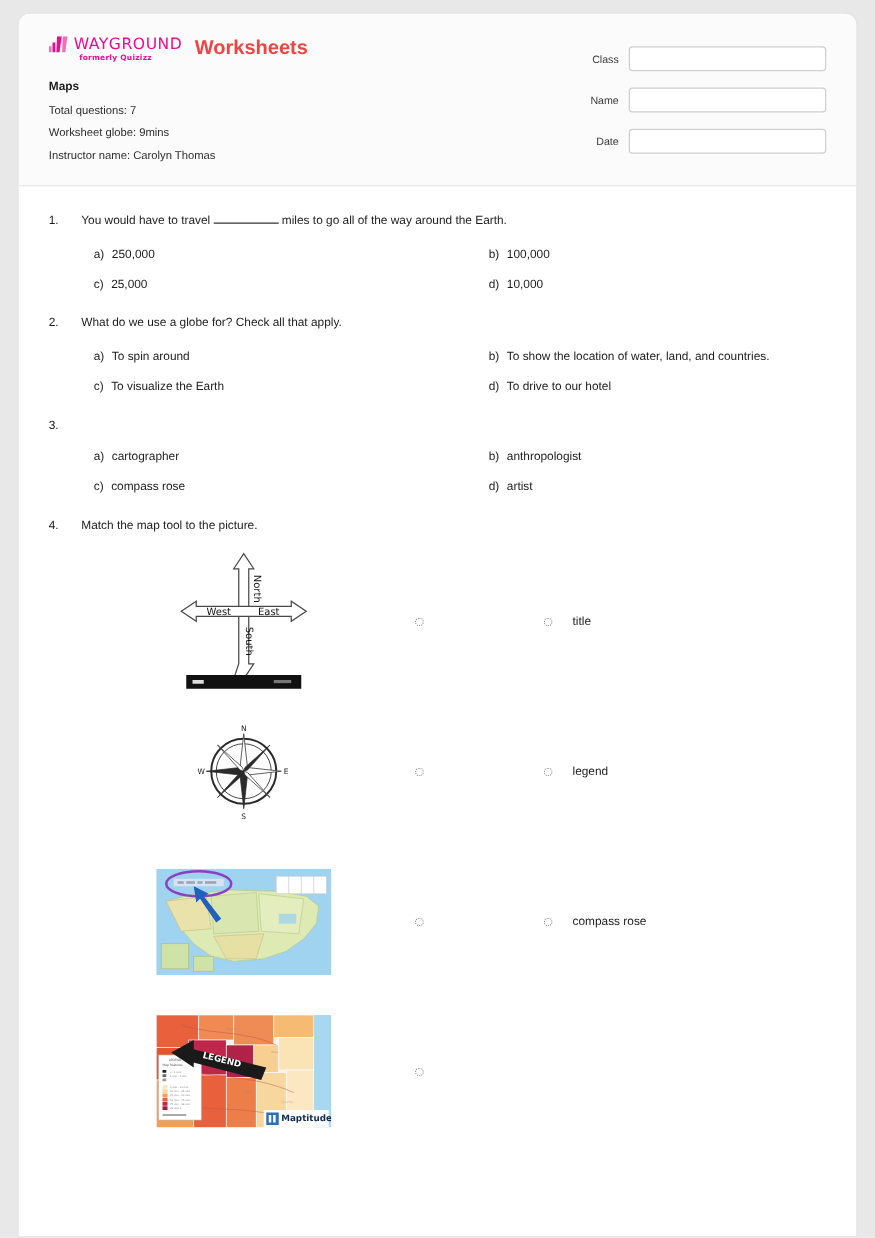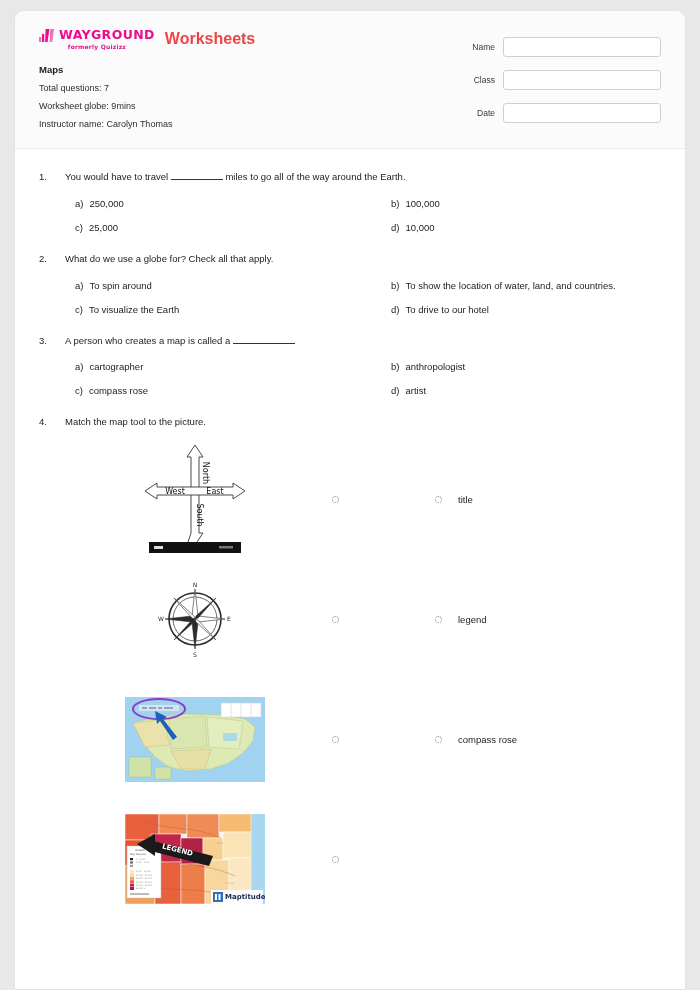--- a/index.html
+++ b/index.html
@@ -53,21 +53,21 @@
     align-items: center;
     gap: 3px;
   }
   .logo-mark {
     display: inline-block;
     width: 17px;
     height: 13px;
   }
   .logo-word {
     font-size: 12.5px;
-    font-weight: bold;
+    font-weight: normal;
     letter-spacing: 0.4px;
     color: #ec0c8f;
     font-family: "DejaVu Sans", sans-serif;
   }
   .logo-sub {
     font-size: 6px;
     font-weight: bold;
     color: #ec0c8f;
     margin-top: 2px;
     letter-spacing: 0.2px;
@@ -244,25 +244,25 @@
 
     <div class="meta">
       <div class="meta-title">Maps</div>
       <div class="meta-line">Total questions: 7</div>
       <div class="meta-line">Worksheet globe: 9mins</div>
       <div class="meta-line">Instructor name: Carolyn Thomas</div>
     </div>
 
     <div class="fields">
       <div class="field-row">
+        <span class="field-label">Class</span>
+        <input class="field-input" type="text" placeholder="" style="">
+      </div>
+      <div class="field-row">
         <span class="field-label">Name</span>
-        <input class="field-input" type="text" placeholder="" style="">
-      </div>
-      <div class="field-row">
-        <span class="field-label">Class</span>
         <input class="field-input" type="text" placeholder="" style="">
       </div>
       <div class="field-row">
         <span class="field-label">Date</span>
         <input class="field-input" type="text" placeholder="" style="">
       </div>
     </div>
   </div>
 
   <div class="body-area">
@@ -317,24 +317,20 @@
         <div class="opt">
           <span class="opt-key">d)</span>
           <span>To drive to our hotel</span>
         </div>
       </div>
     </div>
 
     <div class="question">
       <div class="q-head">
         <div class="q-num">3.</div>
-        <div class="q-text">
-          <span>A person who creates a map is called a</span>
-          <span class="blank blank-m"></span>
-        </div>
       </div>
       <div class="options">
         <div class="opt">
           <span class="opt-key">a)</span>
           <span>cartographer</span>
         </div>
         <div class="opt">
           <span class="opt-key">b)</span>
           <span>anthropologist</span>
         </div>

